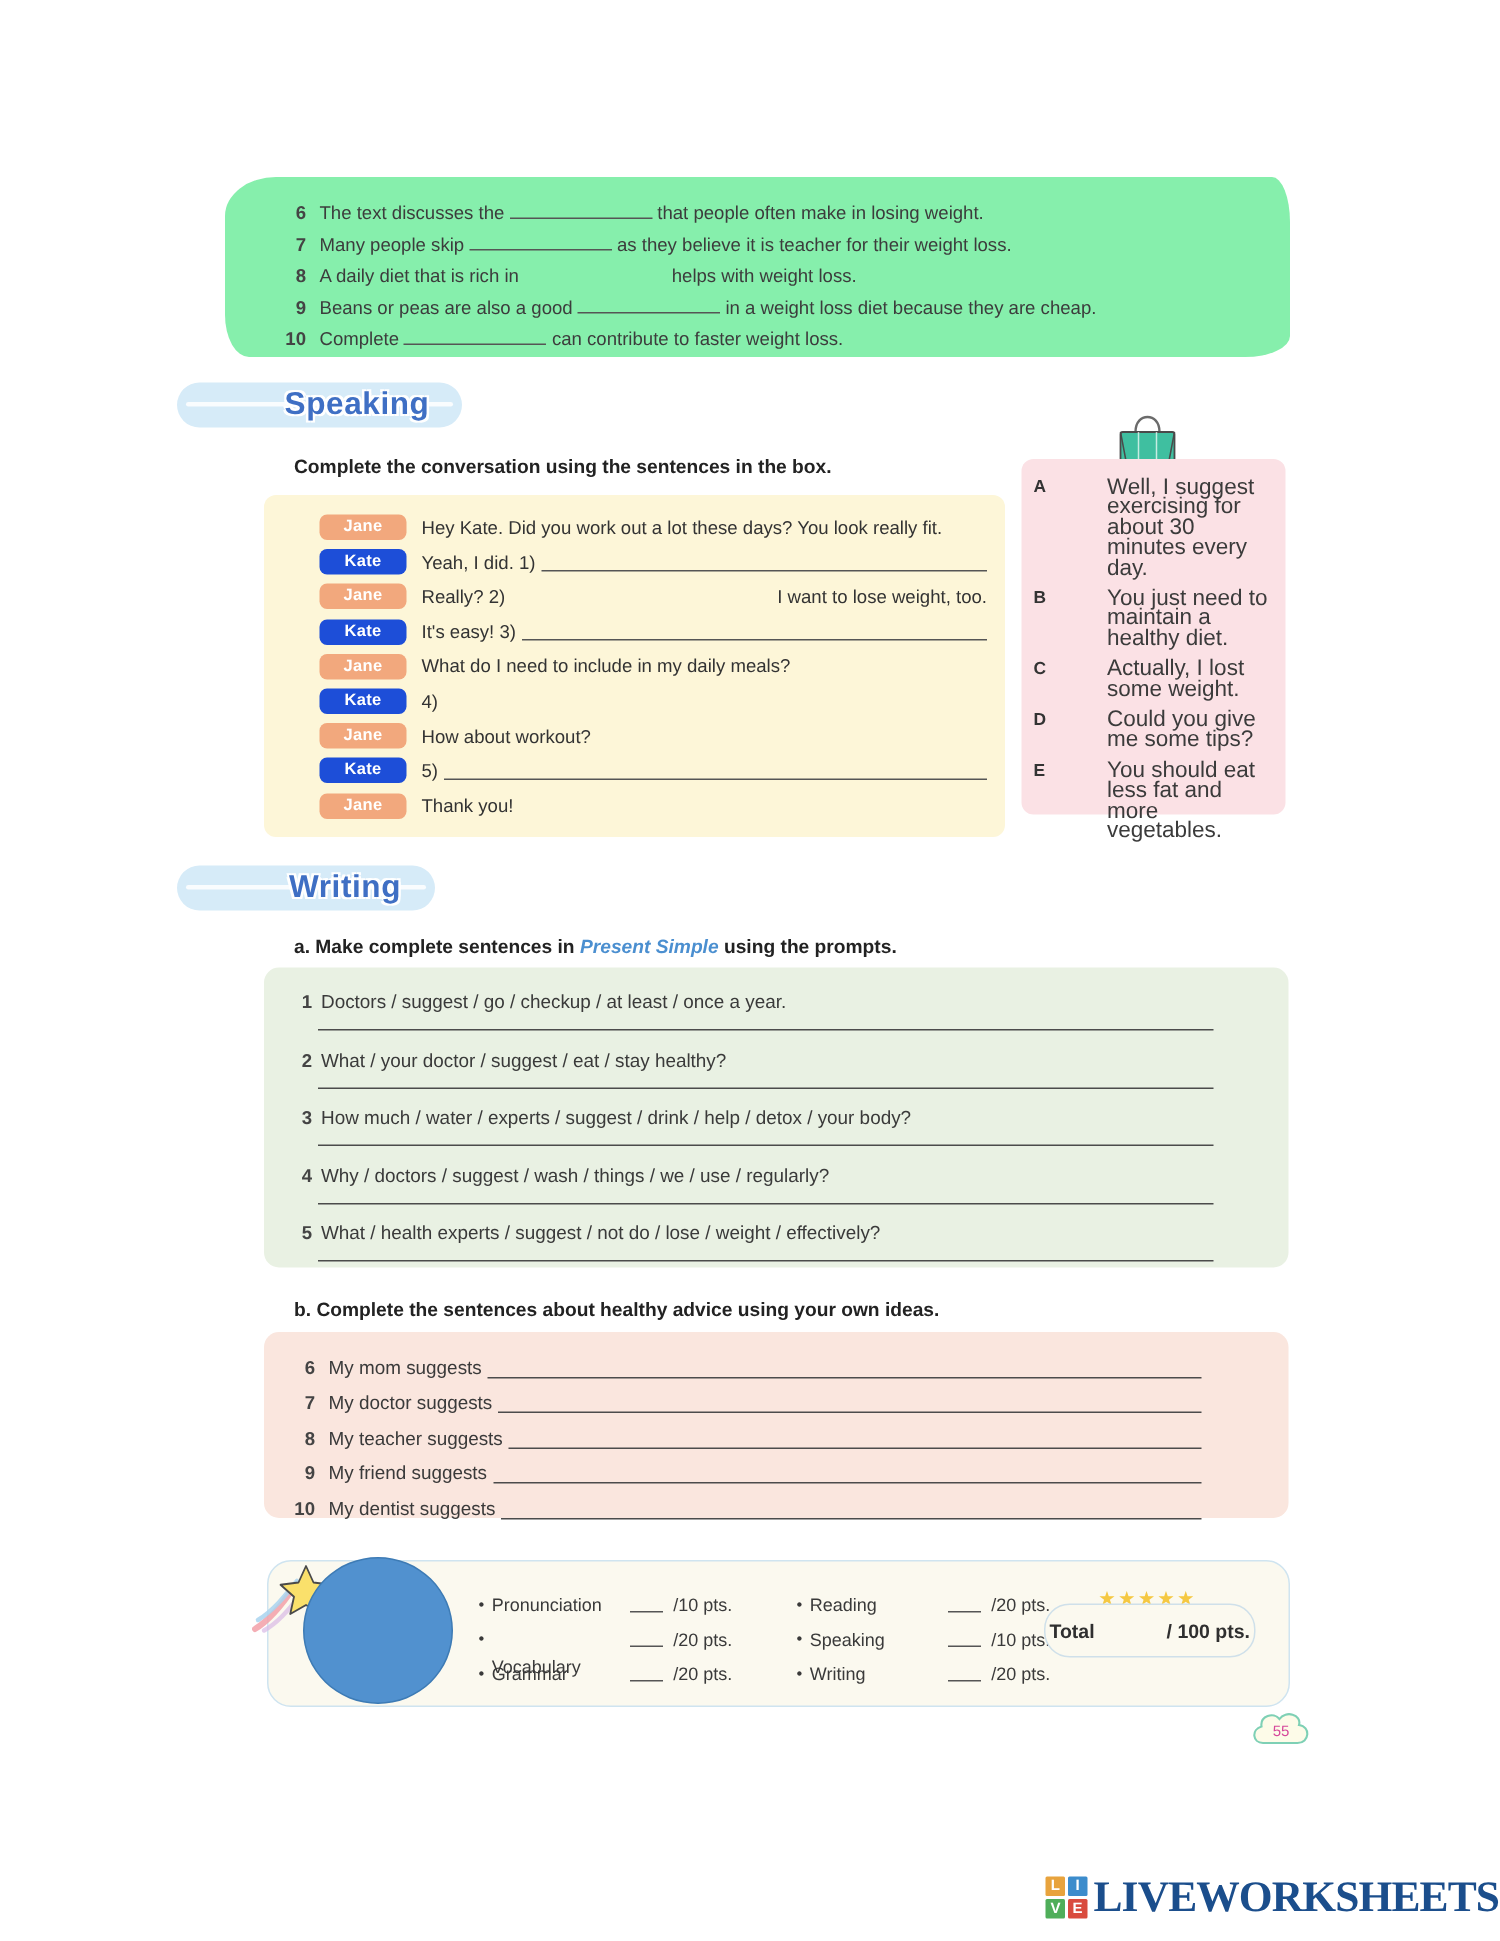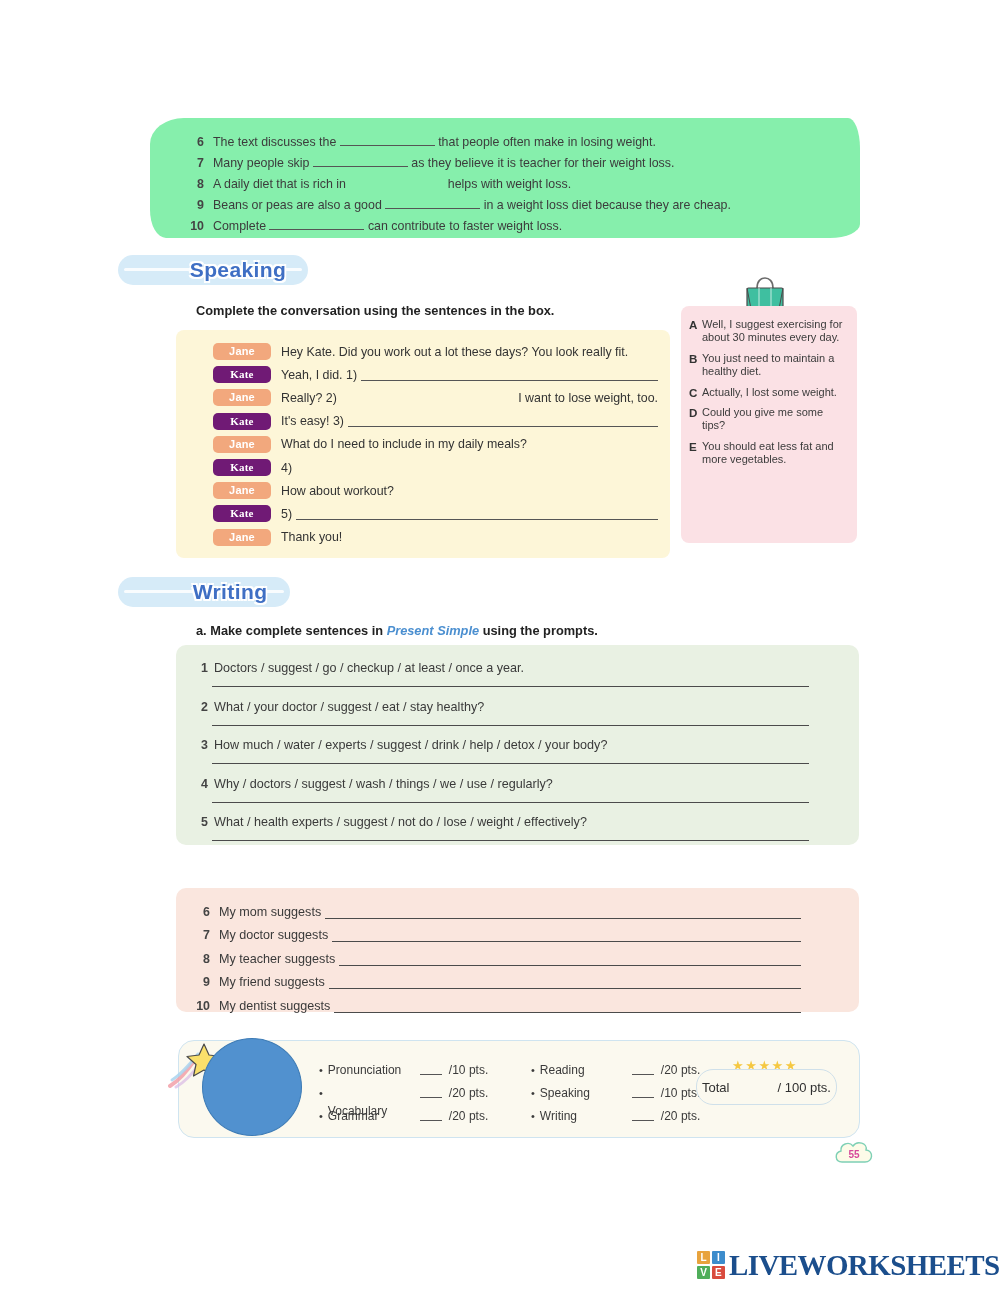--- a/index.html
+++ b/index.html
@@ -72,36 +72,36 @@
   #convo .line{
     position:relative;height:23.2px;display:flex;align-items:center;
     padding-left:10px;
   }
   .tag{
     width:58px;min-width:58px;height:17px;line-height:17px;border-radius:5px;
     color:#ffffff;font-size:11px;font-weight:700;text-align:center;
     letter-spacing:.2px;margin-right:10px;
   }
   .tag.jane{background:#f2a87d;}
-  .tag.kate{background:#701a75;font-family:Liberation Serif, serif;}
+  .tag.kate{background:#1d4ed8;}
   #convo .txt{font-size:12.4px;color:#333;white-space:nowrap;}
 
   
   #options{
     left:681px;top:306px;width:176px;height:237px;
     background:#fbe1e5;border-radius:8px;
   }
   #bag-icon{left:741px;top:276px;width:48px;height:36px;}
   #options .opt{
     position:relative;display:flex;padding:0 10px 0 8px;margin-bottom:7px;
   }
   #options .ltr{
     width:13px;min-width:13px;font-size:11.6px;font-weight:700;color:#333;
   }
-  #options .otxt{font-size:11px;line-height:13.4px;color:#3b3b3b;}
+  #options .otxt{font-size:15px;line-height:13.4px;color:#3b3b3b;margin-left:36px;}
 
   
   #writing-a{
     left:176px;top:645px;width:683px;height:200px;
     background:#e9f1e3;border-radius:10px;
   }
   #writing-a .item{position:relative;height:38.5px;}
   #writing-a .ptxt{
     position:absolute;left:38px;top:7px;font-size:12.6px;color:#3a3a3a;
     white-space:nowrap;
@@ -131,21 +131,21 @@
   #score-col-2{position:absolute;left:352px;top:17px;}
   .score-row{height:23px;display:flex;align-items:center;font-size:12px;color:#3a3a3a;}
   .score-row .dot{margin-right:5px;font-size:11px;}
   .score-row .lbl{display:inline-block;}
   .score-row .pts{margin-left:6px;white-space:nowrap;}
   .score-row .sblank{display:inline-block;width:22px;border-bottom:1.3px solid #555;height:9px;margin-right:1px;}
   #total-pill{
     position:absolute;left:517px;top:28px;width:139px;height:34px;
     border:1.4px solid #cfe0ea;border-radius:17px;background:#fbf9ef;
     display:flex;align-items:center;justify-content:center;
-    font-size:13px;font-weight:400;color:#2f2f2f;
+    font-size:13px;font-weight:700;color:#2f2f2f;
   }
   #stars{position:absolute;left:536px;top:17px;width:100px;text-align:center;
          font-size:13px;letter-spacing:1.5px;color:#f5c842;}
   #blue-circle{
     position:absolute;left:202px;top:1038px;width:98px;height:96px;
     background:#5191cf;border:1px solid #3d7bb5;border-radius:50%;
   }
   #shooting-star{position:absolute;left:168px;top:1040px;width:56px;height:50px;}
 
   
@@ -298,20 +298,21 @@
           <div class="rule"></div>
         </div>
         <div class="item">
           <span class="num">5</span>
           <span class="ptxt">What / health experts / suggest / not do / lose / weight / effectively?</span>
           <div class="rule"></div>
         </div>
       </div>
   </div>
 
+  <div class="instruction" style="left:176px;top:865px;">b. Complete the sentences about healthy advice using your own ideas.</div>
 
   <div class="abs" id="writing-b">
     <div style="padding-top:7px;" id="writing-b-list">
         <div class="item">
           <span class="num">6</span>
           <span class="stxt">My mom suggests</span>
           <span class="fill"></span>
         </div>
         <div class="item">
           <span class="num">7</span>
@@ -390,21 +391,21 @@
     <path d="M4 40 C14 34 22 24 30 14" stroke="#a9d4ef" stroke-width="3" fill="none" stroke-linecap="round" opacity=".85"></path>
     <path d="M8 47 C17 42 25 33 32 23" stroke="#d8b9e6" stroke-width="3" fill="none" stroke-linecap="round" opacity=".7"></path>
     <path d="M36 4 L41 15 L53 16.5 L44 24.5 L46.5 36 L36 30 L25.5 36 L28 24.5 L19 16.5 L31 15 Z" fill="#fae06b" stroke="#4a4a4a" stroke-width="1.2" stroke-linejoin="round"></path>
   </svg>
   <div class="abs" id="blue-circle"></div>
 
   <svg class="abs" id="page-badge" viewBox="0 0 44 32">
     <path d="M10 24 C3 24 2 15 9 13 C8 6 17 3 21 8 C25 2 36 5 34 12 C42 13 41 24 33 24 Z" fill="#fdfbe8" stroke="#7ed0b5" stroke-width="1.4"></path>
   </svg>
   <div class="abs" style="left:832px;top:1138px;width:44px;height:32px;">
-    <div class="pnum" style="position:absolute;inset:0;display:flex;align-items:center;justify-content:center;font-size:10px;font-weight:700;color:#d6489b;">55</div>
+    <div class="pnum" style="position:absolute;inset:0;display:flex;align-items:center;justify-content:center;font-size:10px;font-weight:400;color:#d6489b;">55</div>
   </div>
 
   <div id="lw-logo">
     <div id="lw-grid">
       <span style="background:#e8a33d;">L</span>
       <span style="background:#3c8ccc;">I</span>
       <span style="background:#4fae5a;">V</span>
       <span style="background:#d94b3e;">E</span>
     </div>
     <div id="lw-text">LIVEWORKSHEETS</div>

